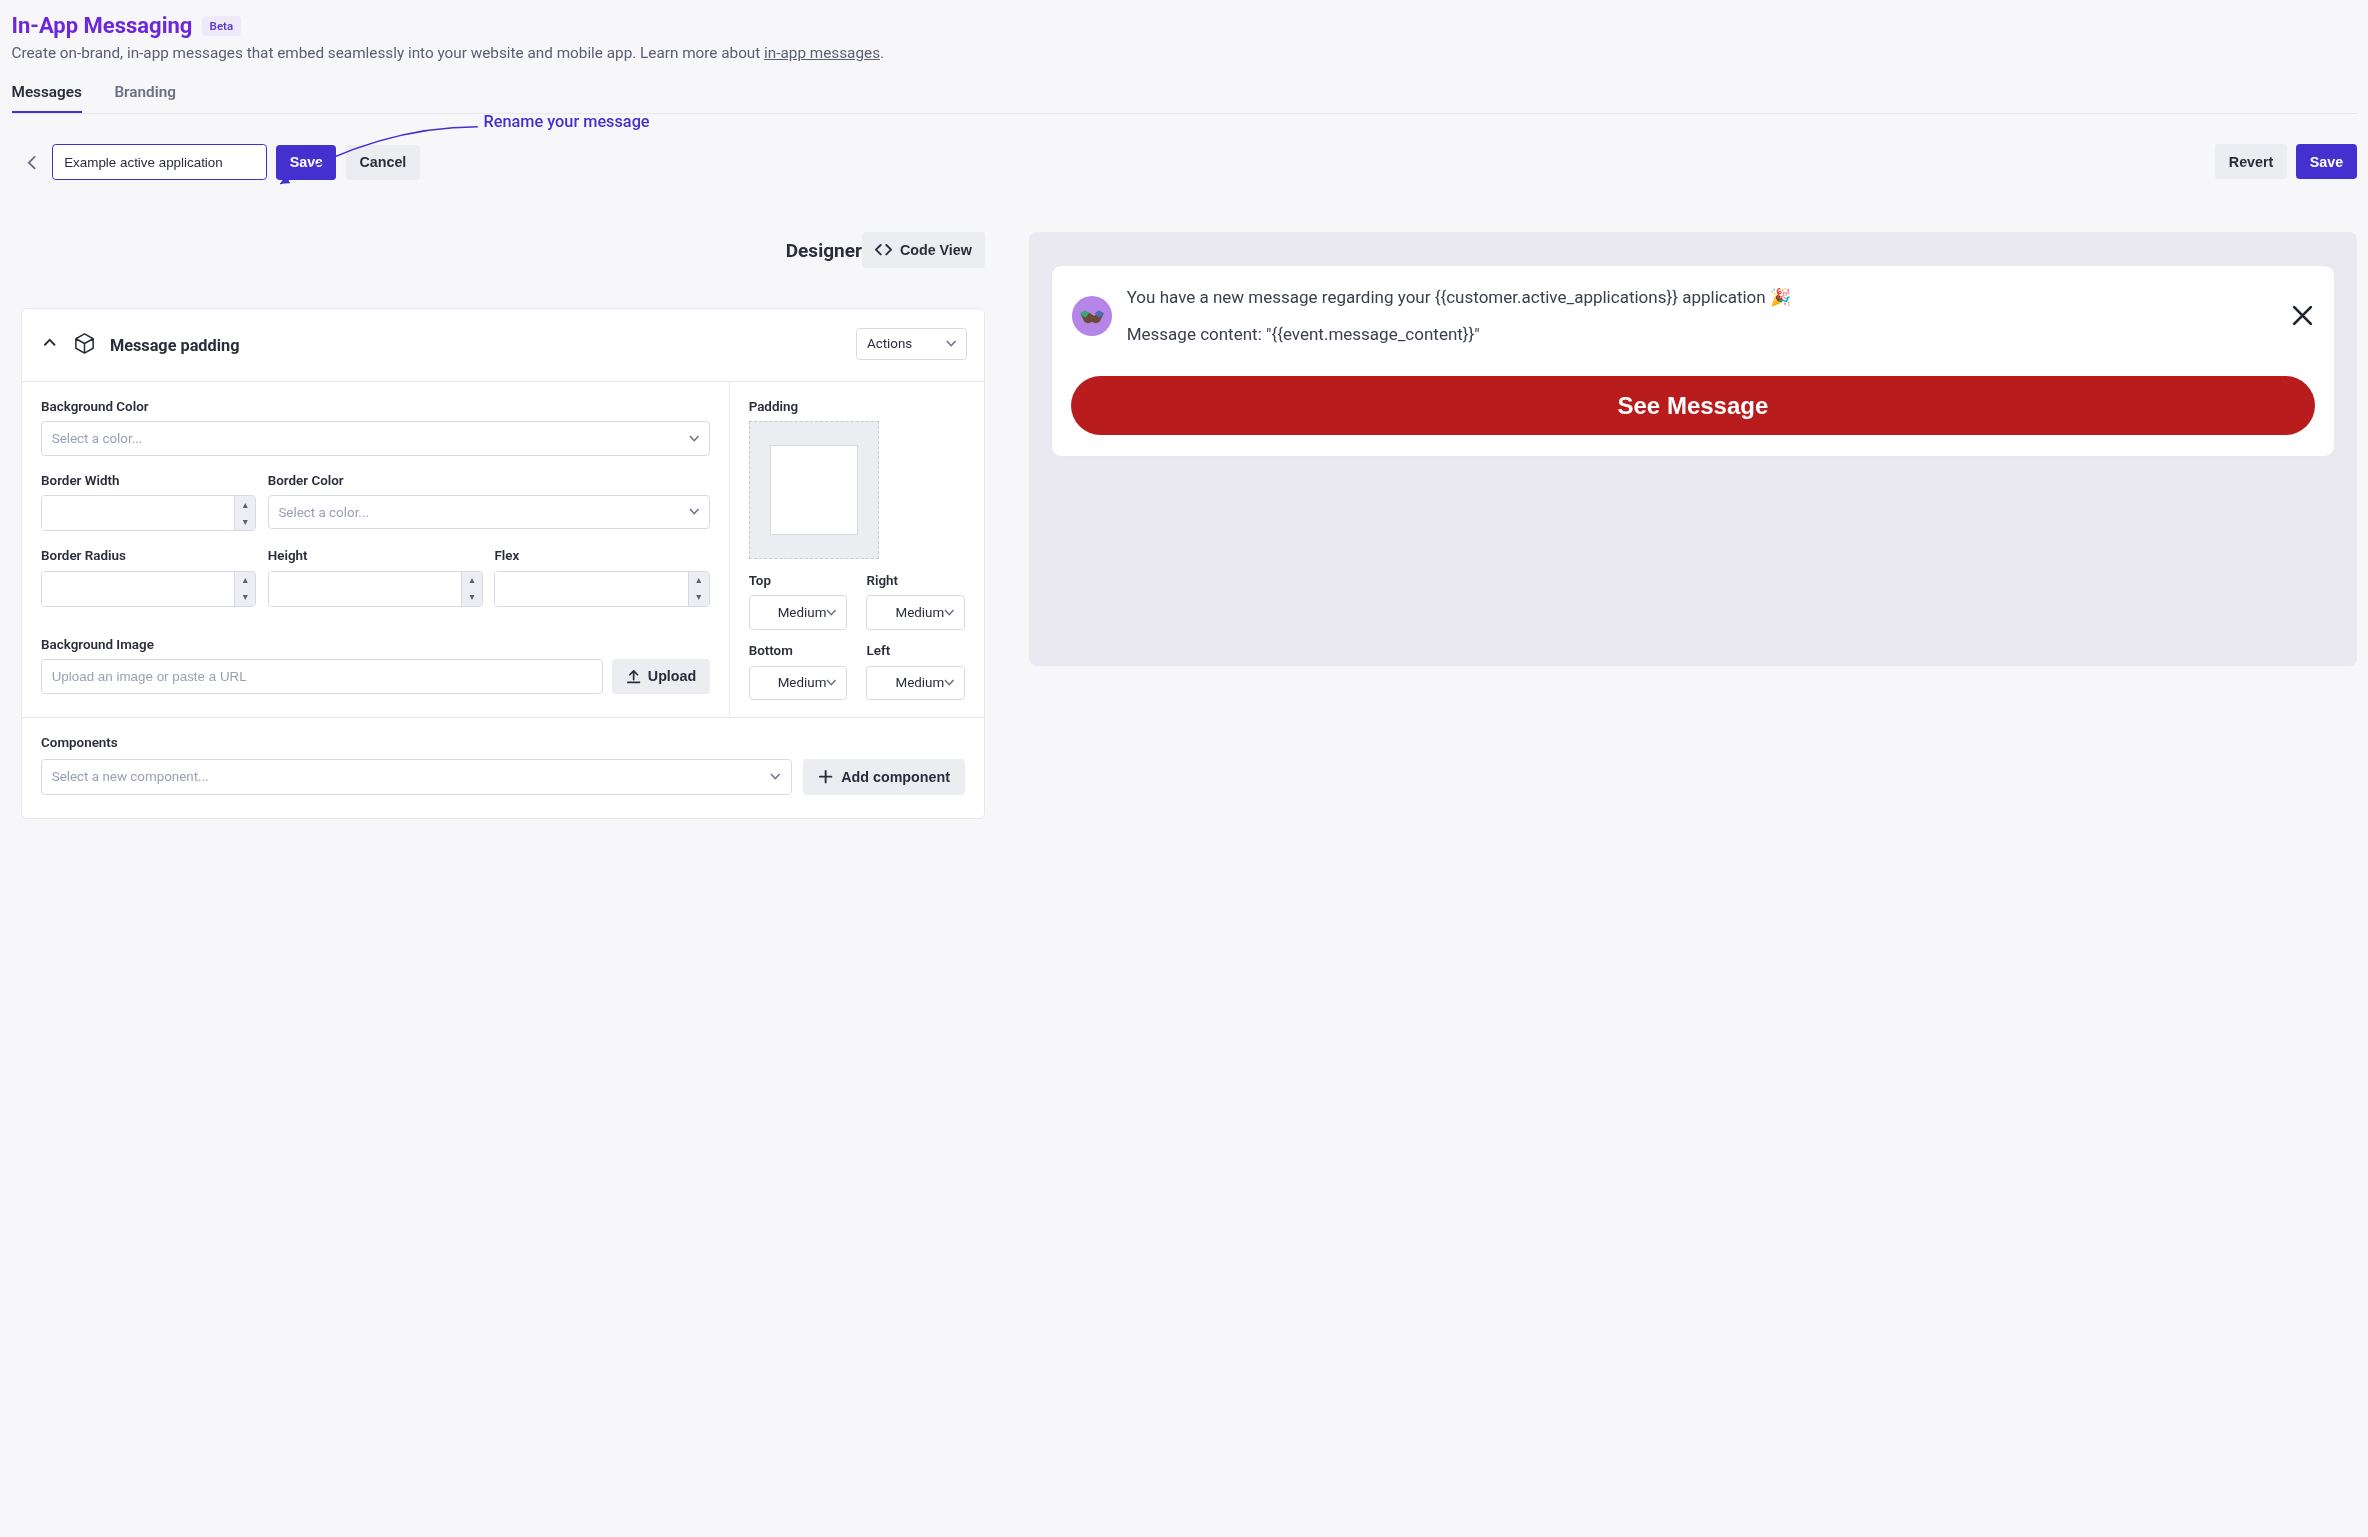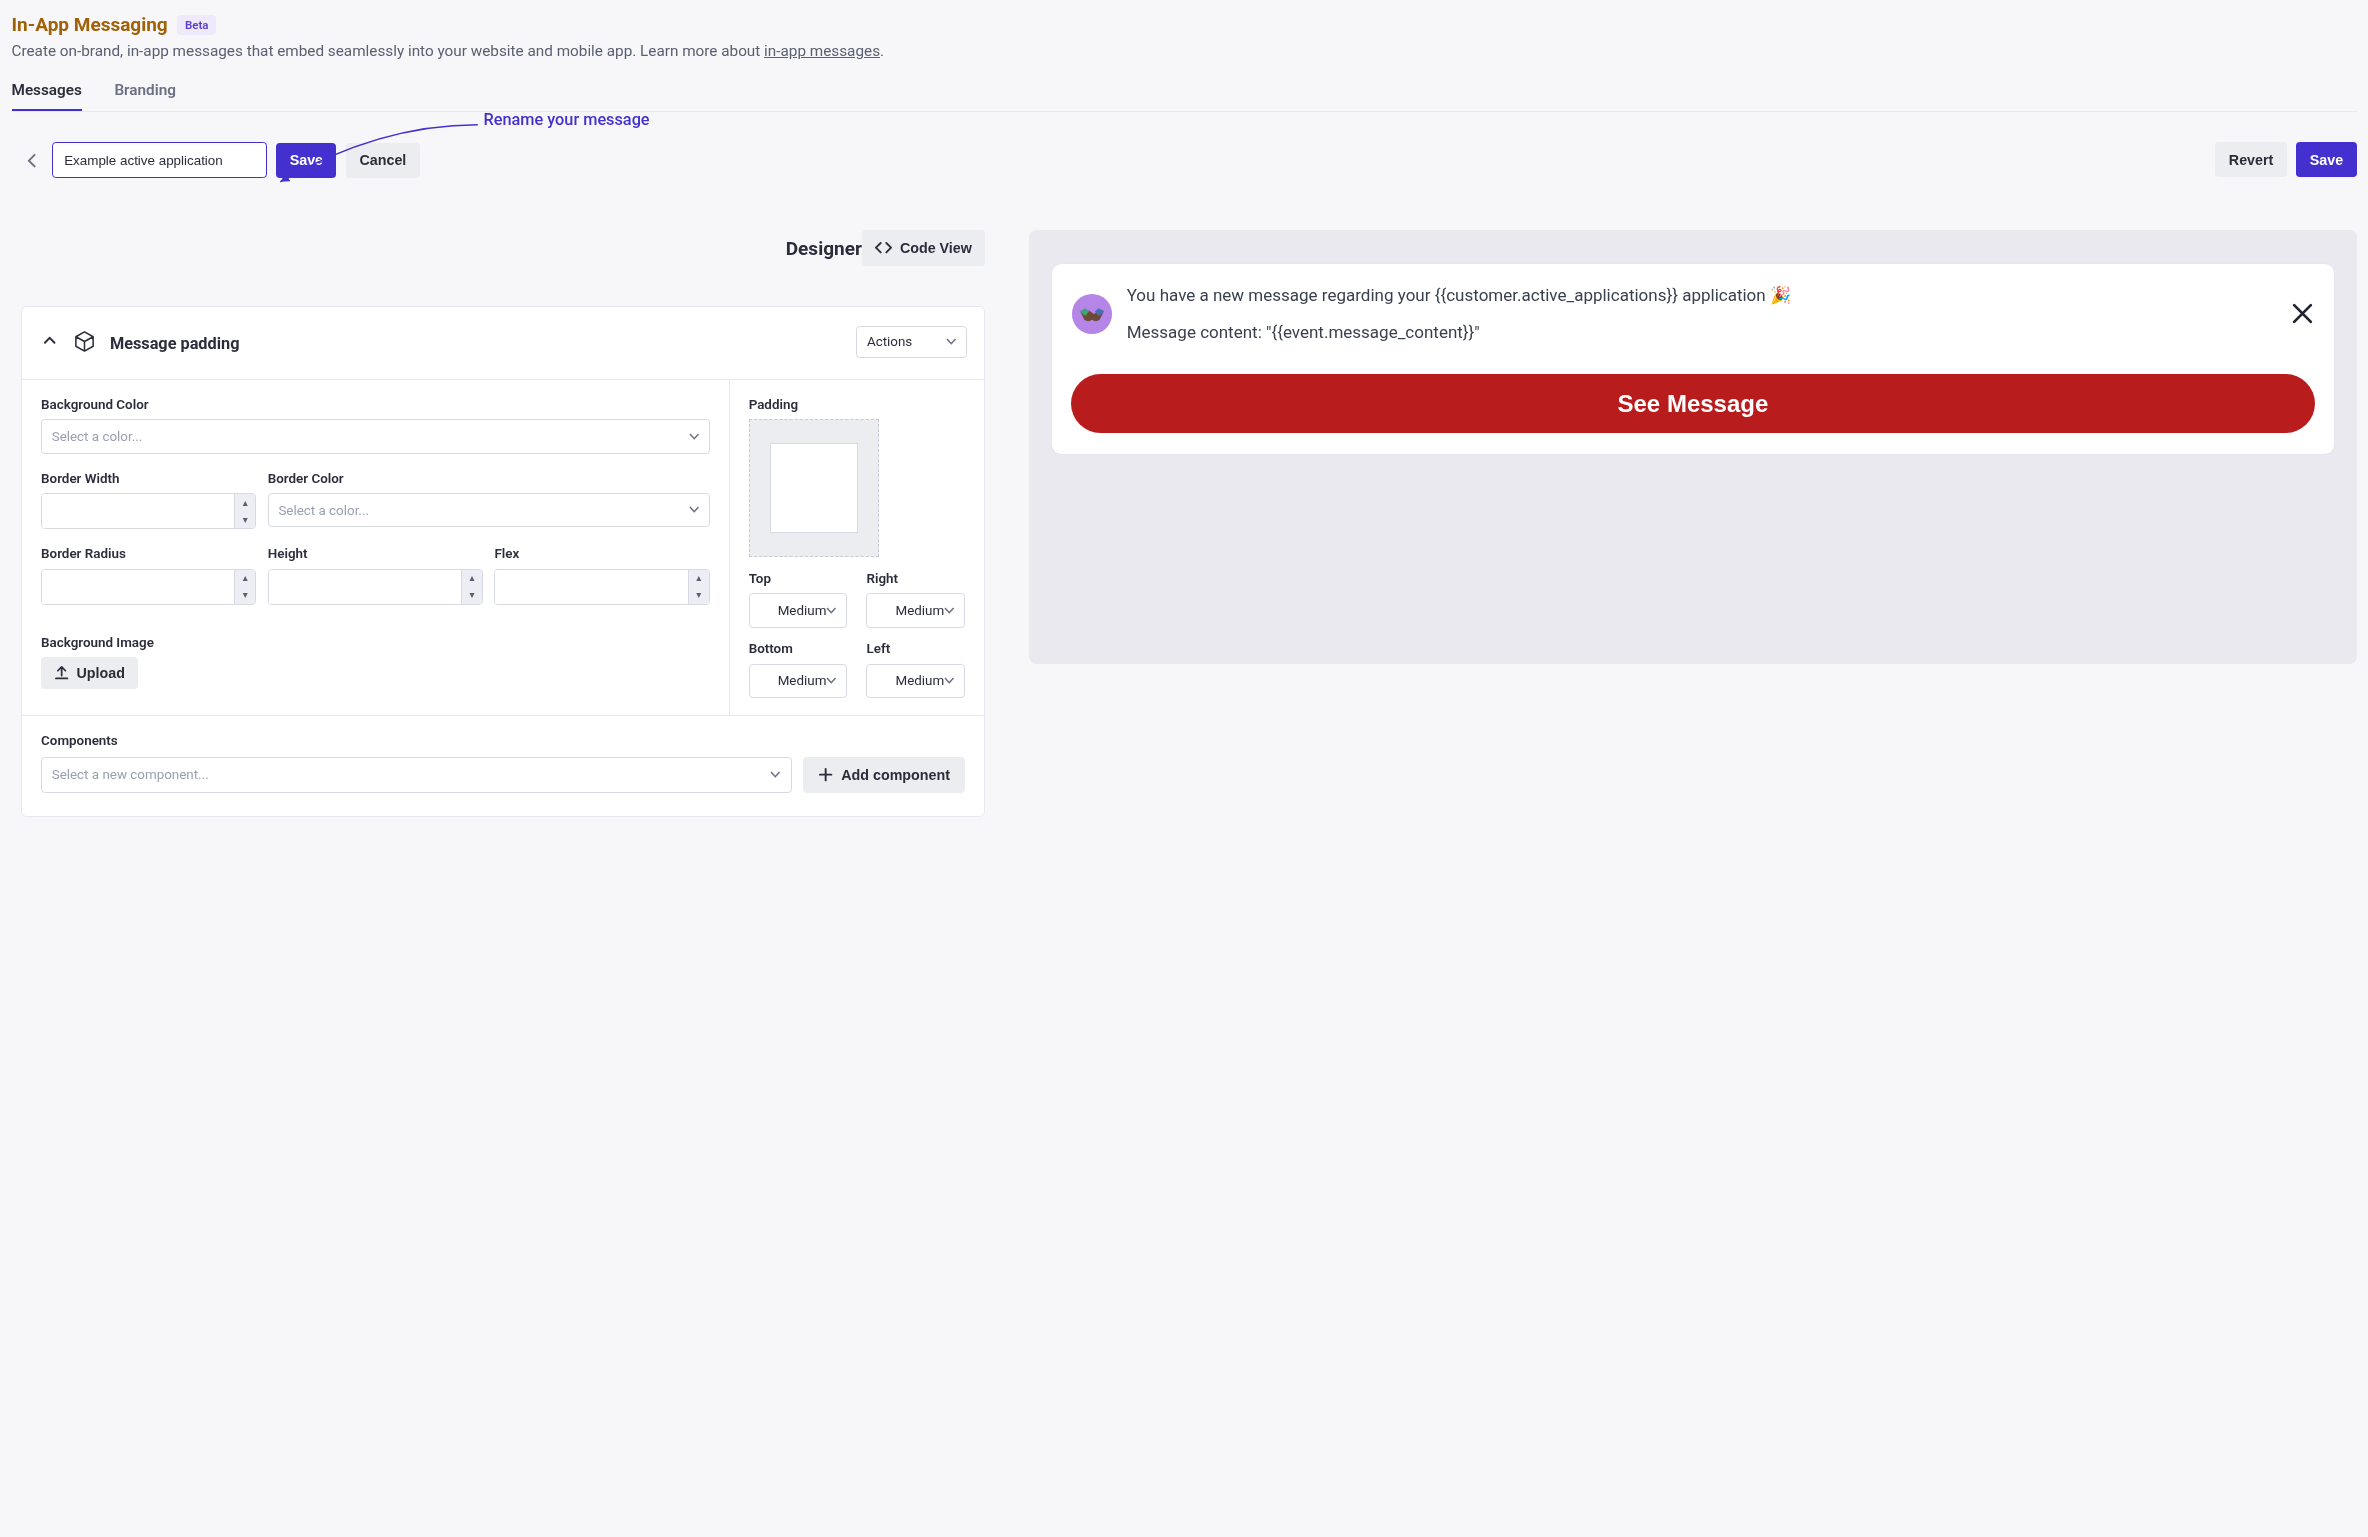--- a/index.html
+++ b/index.html
@@ -1,21 +1,21 @@
 <!DOCTYPE html>
 <html><head>
 <meta charset="utf-8">
 <style>
   * { box-sizing: border-box; margin: 0; padding: 0; }
   html, body { font-family: -apple-system, BlinkMacSystemFont, "Segoe UI", Roboto, "Helvetica Neue", sans-serif; color: #1f2430; }
   body { background: #f7f7fa; }
   .page { padding: 9.6px 11.5px 38px 11.5px; }
   .header { padding: 3.8px 0 7.6px 0; }
   .title-row { display: flex; align-items: center; gap: 9.6px; }
-  .title-row h1 { font-size: 19px; font-weight: 700; color: #a16207; }
+  .title-row h1 { font-size: 22px; font-weight: 700; color: #6d28d9; }
   .beta-badge { background: #eee9fb; color: #5b3ccf; font-size: 11.5px; font-weight: 600; padding: 2.9px 7.6px; border-radius: 3.8px; }
   .subtitle { color: #5a6072; font-size: 15.3px; margin-top: 5.7px; }
   .subtitle a { color: #5a6072; text-decoration: underline; }
   .tabs { margin-top: 13.4px; border-bottom: 1px solid #e6e8ef; display: flex; gap: 32.5px; }
   .tab { font-size: 15.3px; font-weight: 600; color: #6b7082; padding: 7.6px 0 9.6px 0; border-bottom: 2.9px solid transparent; cursor: pointer; }
   .tab.active { color: #2b2d3a; border-bottom-color: #4430cf; }
   .name-bar { position: relative; display: flex; align-items: center; gap: 9.6px; padding: 23px 0 0 9.6px; }
   .chev-left { width: 21px; height: 21px; display: flex; align-items: center; justify-content: center; color: #6b7082; cursor: pointer; }
   .name-input { width: 215px; padding: 9.6px 11.5px; border: 1px solid #4430cf; border-radius: 3.8px; font-size: 13.4px; color: #2b2d3a; outline: none; }
   .btn { padding: 9.6px 13.4px; border-radius: 3.8px; font-size: 14.3px; font-weight: 600; cursor: pointer; border: none; }
@@ -221,20 +221,21 @@
                       <span>▲</span>
                       <span>▼</span>
                     </div>
                   </div>
               </div>
             </div>
 
             <div style="margin-top:30px;">
               <div class="field-label">Background Image</div>
               <div class="bg-url-row">
+                <input type="text" placeholder="Upload an image or paste a URL" style="">
                 <button class="upload-btn">
                   <span>
                       <svg width="15.3" height="15.3" viewBox="0 0 16 16">
                         <path d="M8 11 L8 3 M4 6 L8 2 L12 6 M2 14 L14 14" stroke="#2b2d3a" stroke-width="1.8" fill="none" stroke-linecap="round" stroke-linejoin="round"></path>
                       </svg>
                     </span>
                   <span>Upload</span>
                 </button>
               </div>
             </div>

